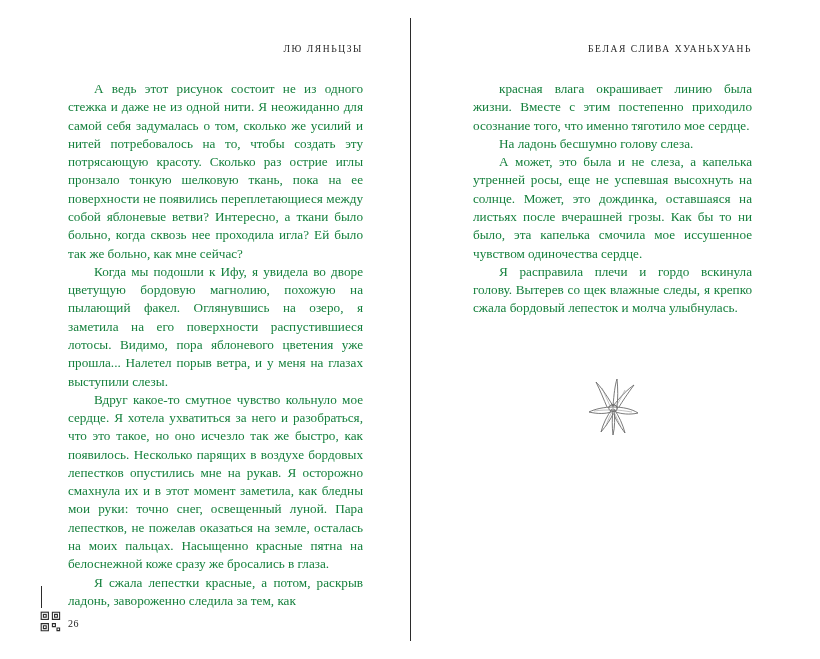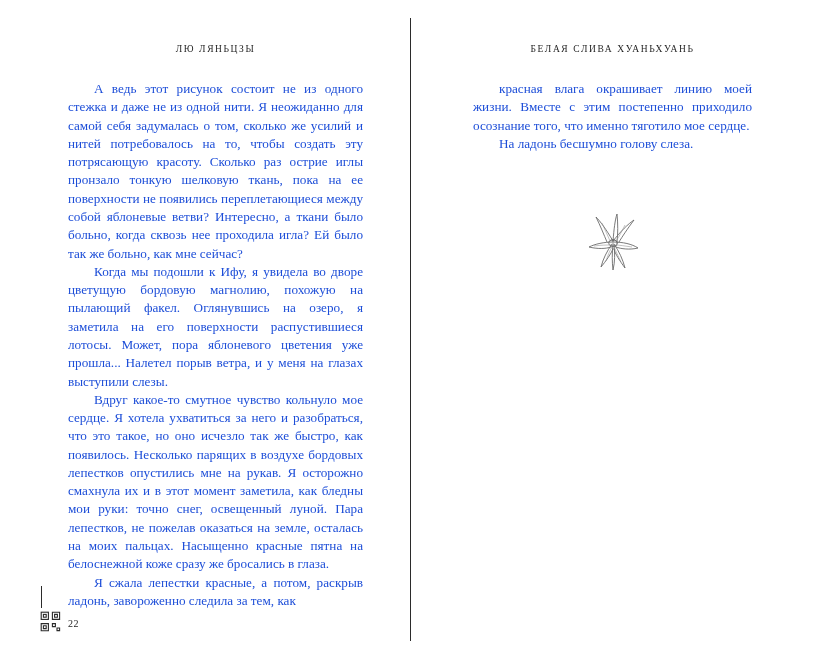--- a/index.html
+++ b/index.html
@@ -37,33 +37,33 @@
   .page-left {
     padding: 0 47px 0 68px;
   }
   .page-right {
     padding: 0 68px 0 63px;
   }
   .running-head {
     margin-top: 44px;
     font-size: 9.5px;
     letter-spacing: 1.6px;
-    text-align: center;
+    text-align: right;
     text-transform: uppercase;
     color: #1f1f1f;
     font-family: "Liberation Serif", serif;
   }
   .body-text {
     margin-top: 26px;
     font-size: 13.2px;
     line-height: 1.385;
     text-align: justify;
     text-justify: inter-word;
     hyphens: manual;
-    color: #1d4ed8;
+    color: #15803d;
   }
   .body-text p {
     margin: 0;
     text-indent: 26px;
   }
   .ornament {
     margin: 0 auto;
     margin-top: 58px;
     width: 74px;
     height: 64px;
@@ -102,51 +102,53 @@
 </style>
 </head>
 <body>
 
 <div class="spread">
 
   <div class="page page-left">
     <div class="running-head">ЛЮ ЛЯНЬЦЗЫ</div>
     <div class="body-text">
       <p>А ведь этот рисунок состоит не из одного стежка и даже не из одной нити. Я неожиданно для самой себя задумалась о том, сколько же усилий и нитей потребовалось на то, чтобы создать эту потрясающую красоту. Сколько раз острие иглы пронзало тонкую шелковую ткань, пока на ее поверхности не появились переплетающиеся между собой яблоневые ветви? Интересно, а ткани было больно, когда сквозь нее проходила игла? Ей было так же больно, как мне сейчас?</p>
-      <p>Когда мы подошли к Ифу, я увидела во дворе цветущую бордовую магнолию, похожую на пылающий факел. Оглянувшись на озеро, я заметила на его поверхности распустившиеся лотосы. Может, пора яблоневого цветения уже прошла... Налетел порыв ветра, и у меня на глазах выступили слезы.</p>
+      <p>Когда мы подошли к Ифу, я увидела во дворе цветущую бордовую магнолию, похожую на пылающий факел. Оглянувшись на озеро, я заметила на его поверхности распустившиеся лотосы. Видимо, пора яблоневого цветения уже прошла... Налетел порыв ветра, и у меня на глазах выступили слезы.</p>
       <p>Вдруг какое-то смутное чувство кольнуло мое сердце. Я хотела ухватиться за него и разобраться, что это такое, но оно исчезло так же быстро, как появилось. Несколько парящих в воздухе бордовых лепестков опустились мне на рукав. Я осторожно смахнула их и в этот момент заметила, как бледны мои руки: точно снег, освещенный луной. Пара лепестков, не пожелав оказаться на земле, осталась на моих пальцах. Насыщенно красные пятна на белоснежной коже сразу же бросались в глаза.</p>
       <p>Я сжала лепестки красные, а потом, раскрыв ладонь, завороженно следила за тем, как</p>
     </div>
     <div class="folio-wrap">
       <div class="folio-rule"></div>
       <div class="folio-row">
         <svg class="folio-mark" viewBox="0 0 22 22">
           <g fill="none" stroke="#2b2b2b" stroke-width="1.1">
             <rect x="1.2" y="1.2" width="7.2" height="7.2"></rect>
             <rect x="3.4" y="3.4" width="2.8" height="2.8"></rect>
             <path d="M1.2 12.6 h7.2 v7.2 h-7.2 z"></path>
             <path d="M3.4 14.8 h2.8 v2.8 h-2.8 z"></path>
             <path d="M12.4 1.2 h7.2 v7.2 h-7.2 z"></path>
             <path d="M14.6 3.4 h2.8 v2.8 h-2.8 z"></path>
             <path d="M12.4 12.6 h3 v3 h-3 z"></path>
             <path d="M17 17 h2.6 v2.6 h-2.6 z"></path>
           </g>
         </svg>
-        <span class="folio-num">22</span>
+        <span class="folio-num">26</span>
       </div>
     </div>
   </div>
 
   <div class="gutter"></div>
 
   <div class="page page-right">
     <div class="running-head">БЕЛАЯ СЛИВА ХУАНЬХУАНЬ</div>
     <div class="body-text">
-      <p>красная влага окрашивает линию моей жизни. Вместе с этим постепенно приходило осознание того, что именно тяготило мое сердце.</p>
+      <p>красная влага окрашивает линию была жизни. Вместе с этим постепенно приходило осознание того, что именно тяготило мое сердце.</p>
       <p>На ладонь бесшумно голову слеза.</p>
+      <p>А может, это была и не слеза, а капелька утренней росы, еще не успевшая высохнуть на солнце. Может, это дождинка, оставшаяся на листьях после вчерашней грозы. Как бы то ни было, эта капелька смочила мое иссушенное чувством одиночества сердце.</p>
+      <p>Я расправила плечи и гордо вскинула голову. Вытерев со щек влажные следы, я крепко сжала бордовый лепесток и молча улыбнулась.</p>
     </div>
     <svg class="ornament" viewBox="0 0 74 64">
       <g fill="none" stroke="#6b6b6b" stroke-width="0.9" stroke-linecap="round">
         <path d="M37 30 C30 18 24 10 20 6 C24 14 28 24 31 31"></path>
         <path d="M37 30 C38 18 39 9 41 3 C42 12 42 23 41 31"></path>
         <path d="M37 30 C45 20 52 13 58 9 C52 17 46 26 43 31"></path>
         <path d="M37 31 C28 31 19 33 13 36 C21 38 30 38 35 36"></path>
         <path d="M37 31 C47 31 56 33 62 37 C54 39 45 38 40 36"></path>
         <path d="M36 33 C31 40 27 48 25 56 C30 50 35 43 37 38"></path>
         <path d="M38 33 C43 40 47 49 49 57 C44 50 39 43 38 38"></path>

